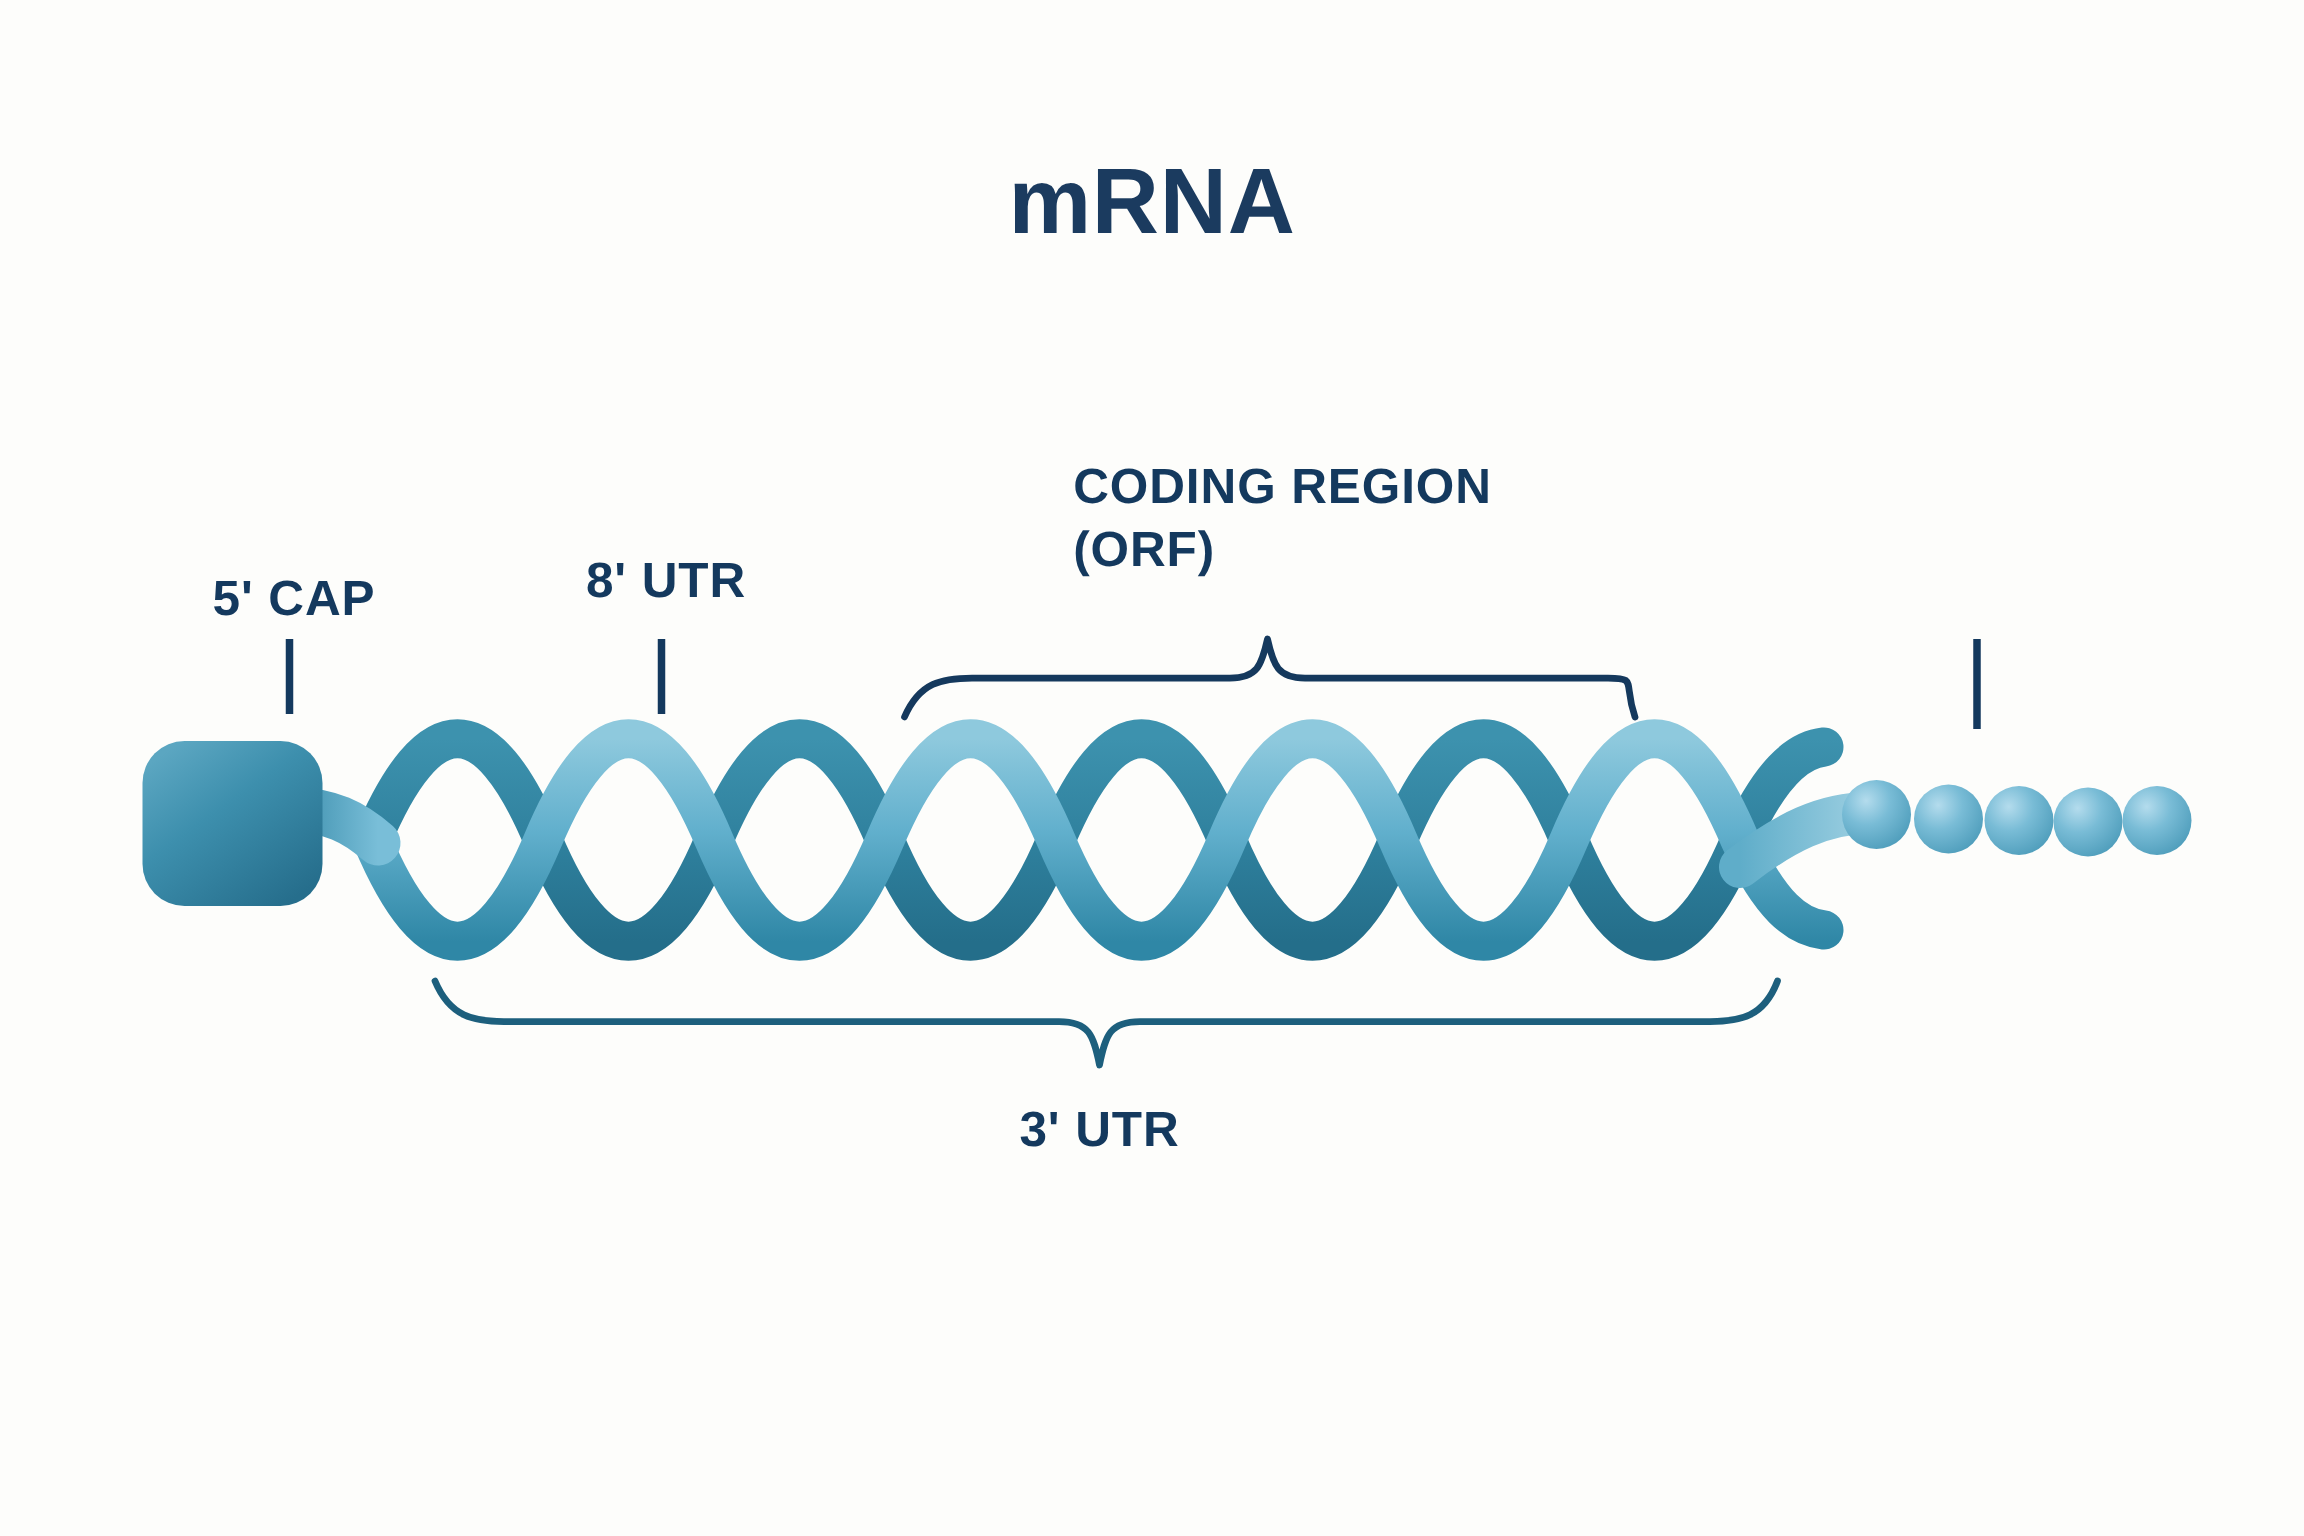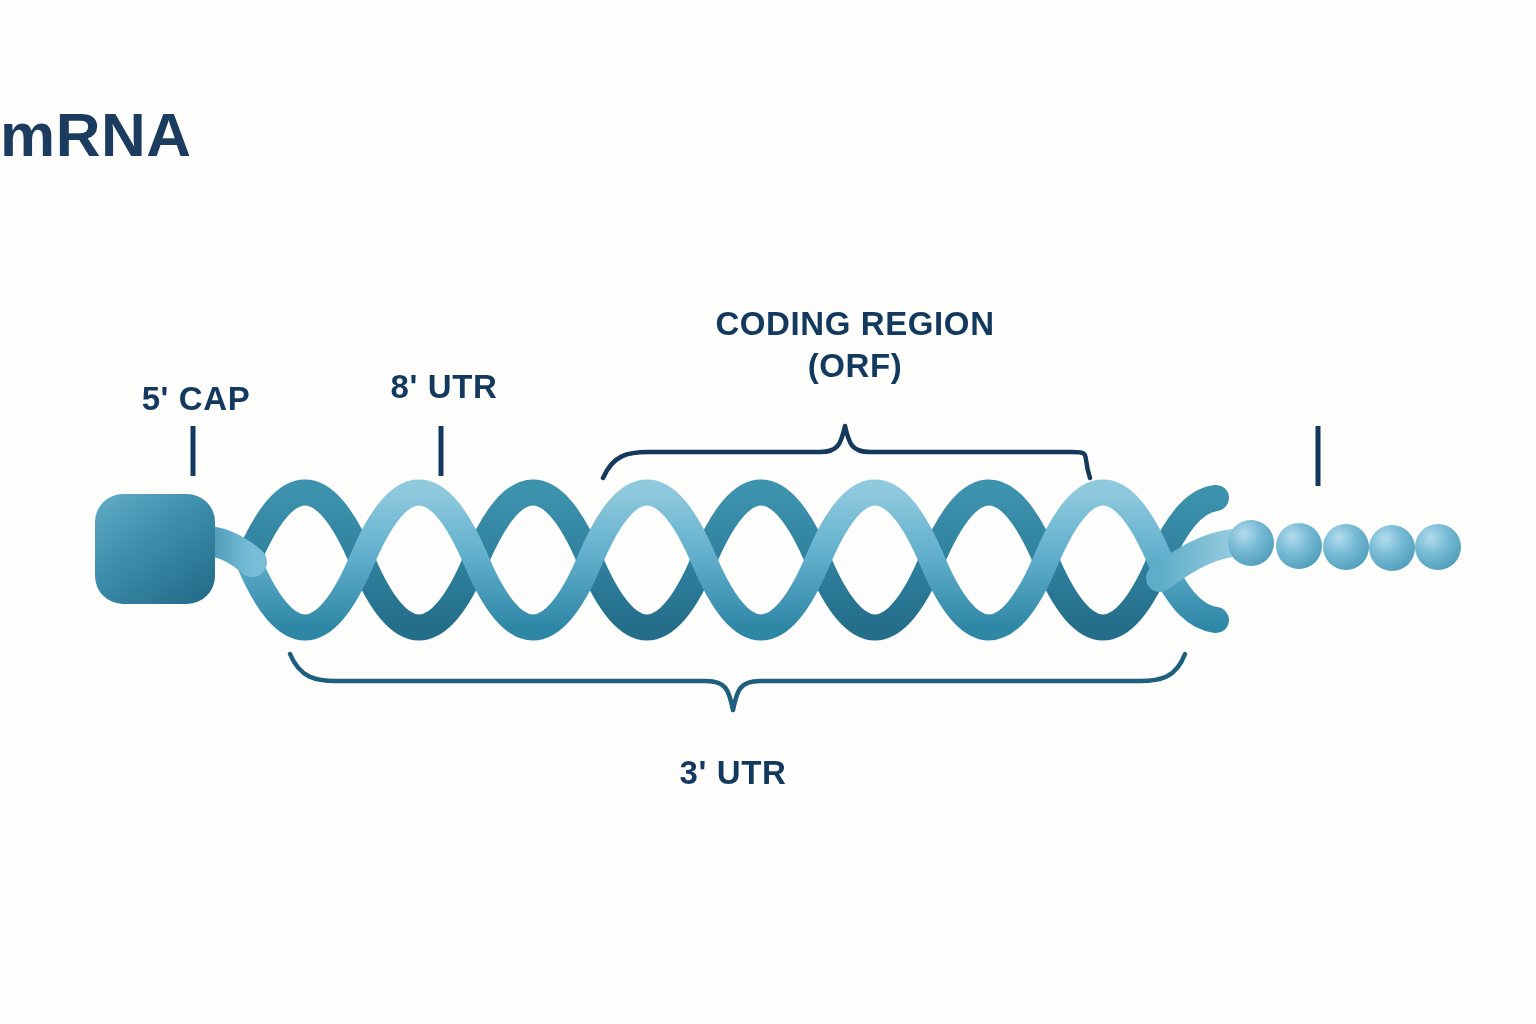--- a/index.html
+++ b/index.html
@@ -18,42 +18,42 @@
     position: absolute;
     inset: 0;
     width: 1536px;
     height: 1024px;
   }
   .diagram-title {
     position: absolute;
     left: 0;
     top: 104px;
     width: 1536px;
+    text-align: center;
     font-size: 62px;
     font-weight: 700;
     color: #1b3b5f;
     letter-spacing: 0.5px;
     line-height: 1;
   }
   .region-label {
     position: absolute;
     font-size: 33px;
     font-weight: 600;
     color: #14395e;
     letter-spacing: 0.6px;
     line-height: 1.28;
-    text-align: center;
     white-space: nowrap;
     transform: translateX(-50%);
   }
   .label-cap   { left: 196px;  top: 366px; margin-top: 12px; }
   .label-utr5  { left: 444px;  top: 366px; }
   .label-orf   { left: 855px;  top: 303px; }
   .label-polya { left: 1316px; top: 366px; }
-  .label-utr3  { left: 733px;  top: 752px; }
+  .label-utr3  { left: 733px;  top: 732px; }
   .svg-layer {
     position: absolute;
     left: 0;
     top: 0;
   }
 </style>
 </head>
 <body>
 
 <div id="figure">

